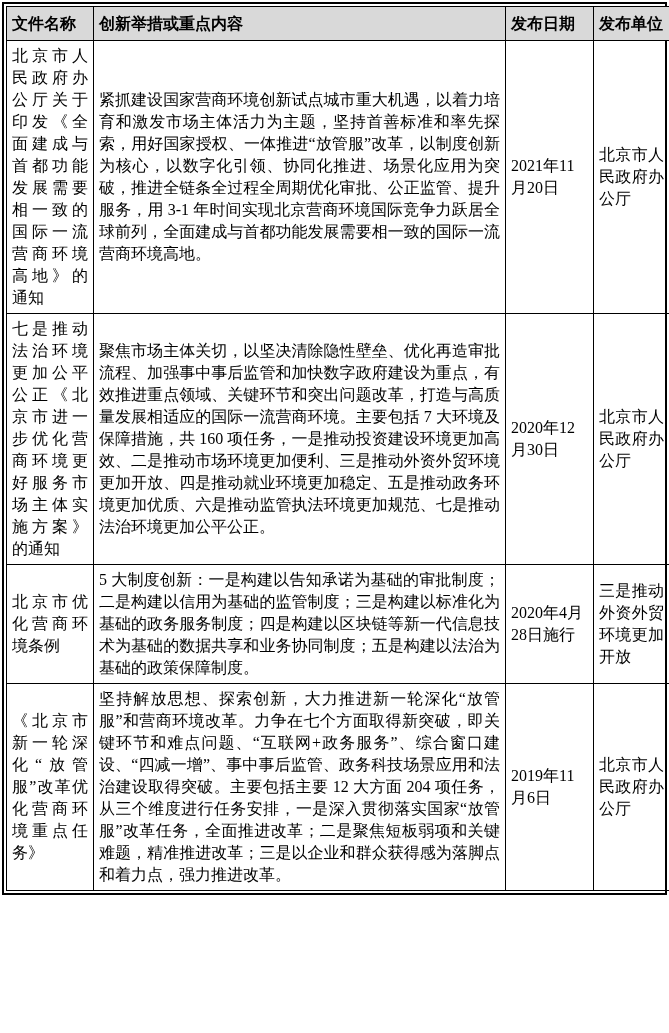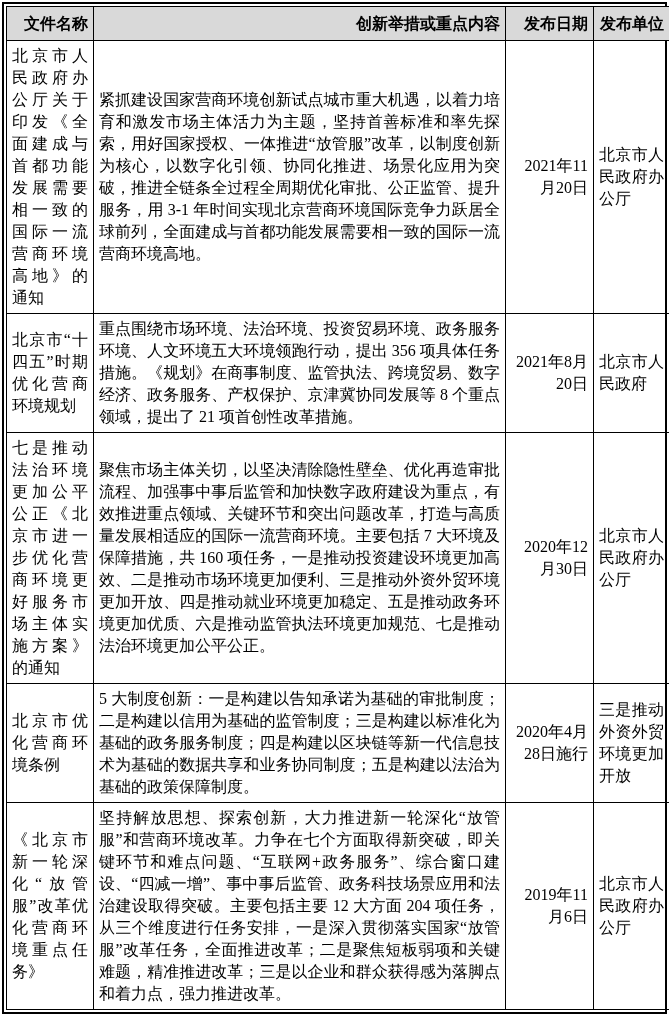--- a/index.html
+++ b/index.html
@@ -33,33 +33,33 @@
     font-size: 16px;
     line-height: 22px;
     padding: 4px 5px;
     vertical-align: middle;
     word-break: break-all;
     overflow-wrap: break-word;
   }
   th {
     background: var(--header_bg);
     font-weight: bold;
-    text-align: right;
+    text-align: left;
     height: 34px;
     padding: 2px 2px;
   }
   col.c-name { width: 87px; }
   col.c-content { width: 412px; }
   col.c-date { width: 88px; }
   col.c-unit { width: 76px; }
   td.name-cell, td.content-cell, td.unit-cell {
     text-align: justify;
     text-justify: inter-ideograph;
   }
-  td.date-cell { text-align: right; }
+  td.date-cell { text-align: left; }
 </style>
 </head>
 <body>
 
 <div class="table-frame">
   <table class="policy-table">
     <colgroup>
       <col class="c-name">
         <col class="c-content">
         <col class="c-date">
@@ -74,26 +74,20 @@
       </tr>
     </thead>
     <tbody>
       <tr>
         <td class="name-cell">北京市人民政府办公厅关于印发《全面建成与首都功能发展需要相一致的国际一流营商环境高地》的通知</td>
         <td class="content-cell">紧抓建设国家营商环境创新试点城市重大机遇，以着力培育和激发市场主体活力为主题，坚持首善标准和率先探索，用好国家授权、一体推进“放管服”改革，以制度创新为核心，以数字化引领、协同化推进、场景化应用为突破，推进全链条全过程全周期优化审批、公正监管、提升服务，用 3-1 年时间实现北京营商环境国际竞争力跃居全球前列，全面建成与首都功能发展需要相一致的国际一流营商环境高地。</td>
         <td class="date-cell">2021年11月20日</td>
         <td class="unit-cell">北京市人民政府办公厅</td>
       </tr>
       <tr>
-        <td class="name-cell">北京市“十四五”时期优化营商环境规划</td>
-        <td class="content-cell">重点围绕市场环境、法治环境、投资贸易环境、政务服务环境、人文环境五大环境领跑行动，提出 356 项具体任务措施。《规划》在商事制度、监管执法、跨境贸易、数字经济、政务服务、产权保护、京津冀协同发展等 8 个重点领域，提出了 21 项首创性改革措施。</td>
-        <td class="date-cell">2021年8月20日</td>
-        <td class="unit-cell">北京市人民政府</td>
-      </tr>
-      <tr>
         <td class="name-cell">七是推动法治环境更加公平公正《北京市进一步优化营商环境更好服务市场主体实施方案》的通知</td>
         <td class="content-cell">聚焦市场主体关切，以坚决清除隐性壁垒、优化再造审批流程、加强事中事后监管和加快数字政府建设为重点，有效推进重点领域、关键环节和突出问题改革，打造与高质量发展相适应的国际一流营商环境。主要包括 7 大环境及保障措施，共 160 项任务，一是推动投资建设环境更加高效、二是推动市场环境更加便利、三是推动外资外贸环境更加开放、四是推动就业环境更加稳定、五是推动政务环境更加优质、六是推动监管执法环境更加规范、七是推动法治环境更加公平公正。</td>
         <td class="date-cell">2020年12月30日</td>
         <td class="unit-cell">北京市人民政府办公厅</td>
       </tr>
       <tr>
         <td class="name-cell">北京市优化营商环境条例</td>
         <td class="content-cell">5 大制度创新：一是构建以告知承诺为基础的审批制度；二是构建以信用为基础的监管制度；三是构建以标准化为基础的政务服务制度；四是构建以区块链等新一代信息技术为基础的数据共享和业务协同制度；五是构建以法治为基础的政策保障制度。</td>
         <td class="date-cell">2020年4月28日施行</td>
         <td class="unit-cell">三是推动外资外贸环境更加开放</td>

